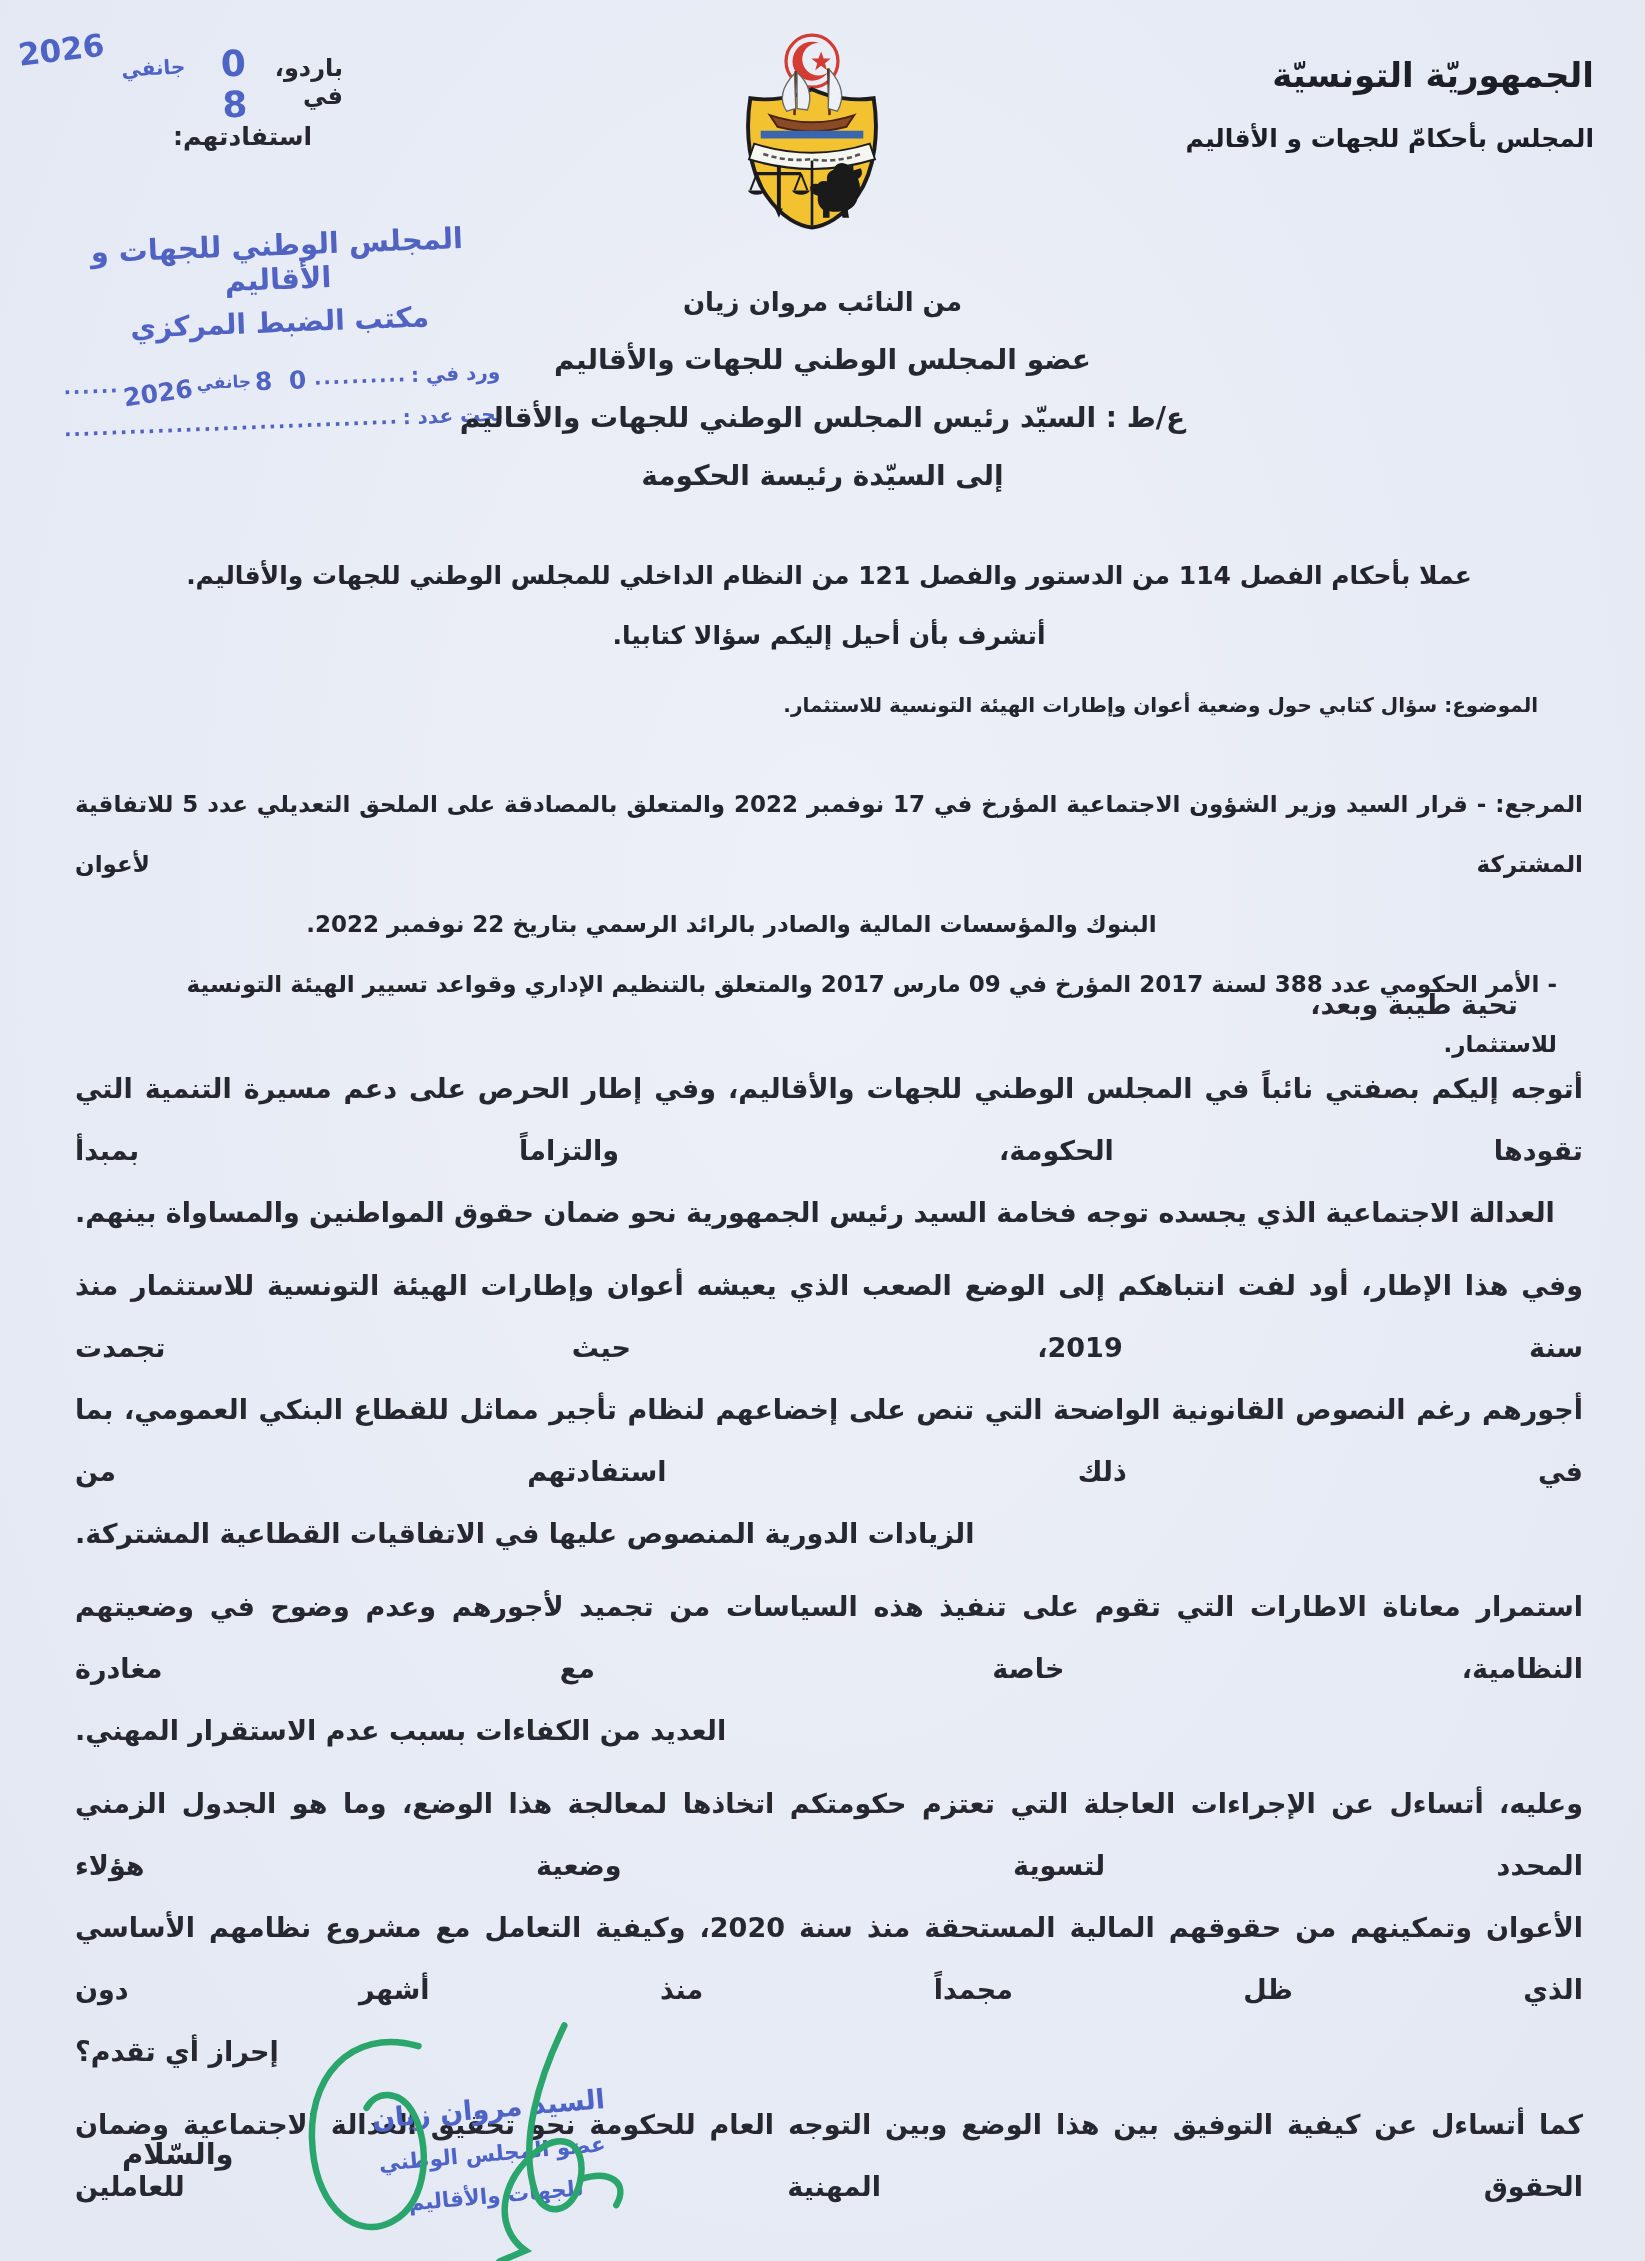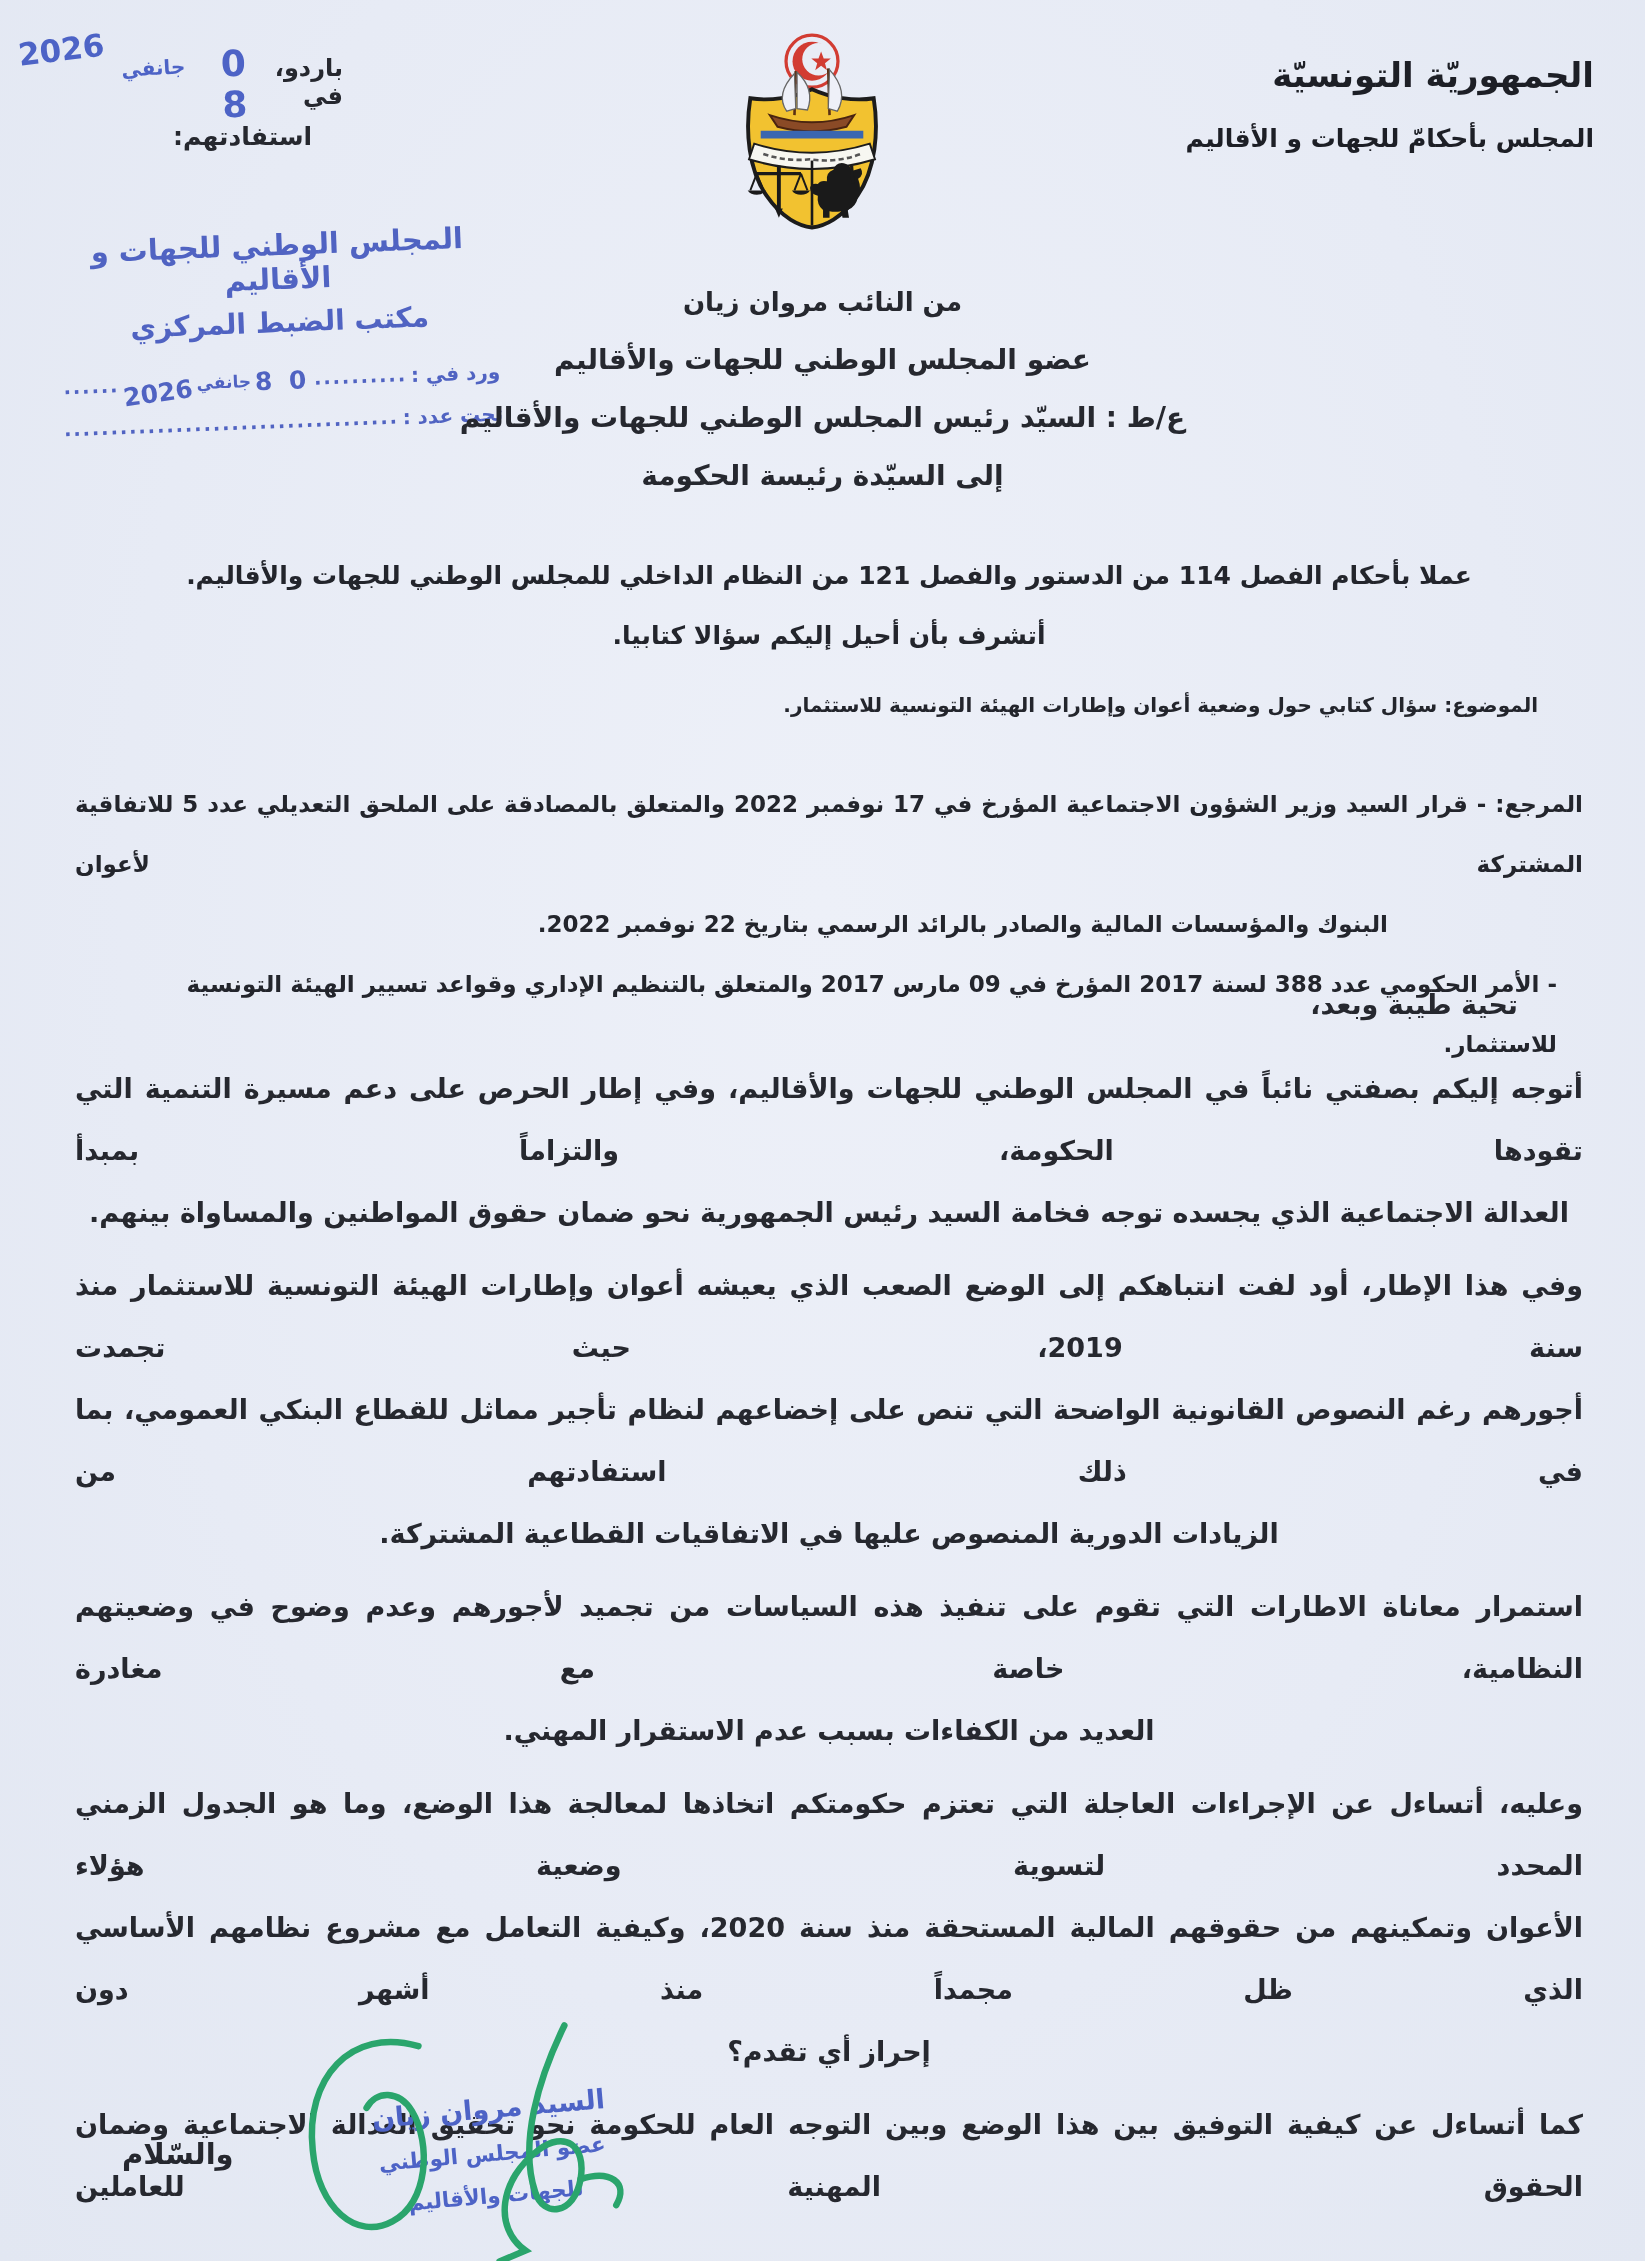--- a/index.html
+++ b/index.html
@@ -52,28 +52,28 @@
   .s1{font-size:26px;}
   .s2,.s3,.s4{font-size:28px;}
   
   .col{position:absolute;right:62px;left:75px;}
   .intro{top:546px;text-align:center;font-size:25px;}
   .intro div{line-height:60px;}
   .subject{top:693px;text-align:right;font-size:20px;padding-left:0;padding-right:45px;}
   .reference{top:774px;font-size:23px;}
   .reference div{line-height:60px;}
   .jline{text-align:justify;text-align-last:justify;text-justify:inter-word;}
-  .ref-l2{text-align:right;margin-right:195px;}
+  .ref-l2{text-align:center;margin-right:195px;}
   .ref-l3{text-align:right;margin-right:26px;}
   
   .bodytext{top:974px;font-size:27px;color:#26282f;}
   .bodytext .line{line-height:62px;}
   .greeting{text-align:right;margin-right:65px;margin-bottom:22px;line-height:62px;}
   .para{margin-bottom:11px;}
-  .lline{text-align:center;}
+  .lline{text-align:left;}
   
   .salam{position:absolute;left:122px;top:2137px;font-size:29px;color:#26282f;}
   .sig-stamp{
     position:absolute;left:349px;top:2085px;width:286px;text-align:center;
     color:#4d63c6;transform:rotate(-5deg);
   }
   .sig-stamp .n1{font-size:27px;line-height:48px;}
   .sig-stamp .n2{font-size:21.4px;line-height:42px;}
   .sig-stamp .n3{font-size:21.4px;line-height:42px;}
   .sig-svg{position:absolute;left:279px;top:2020px;}

